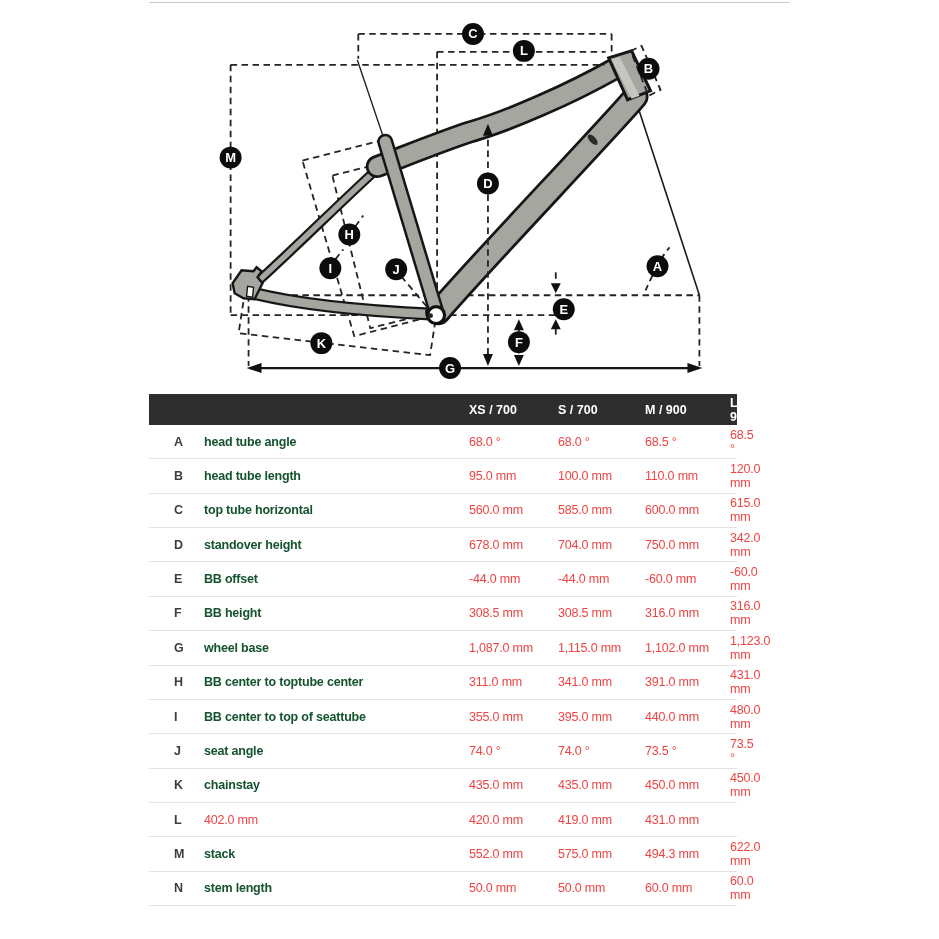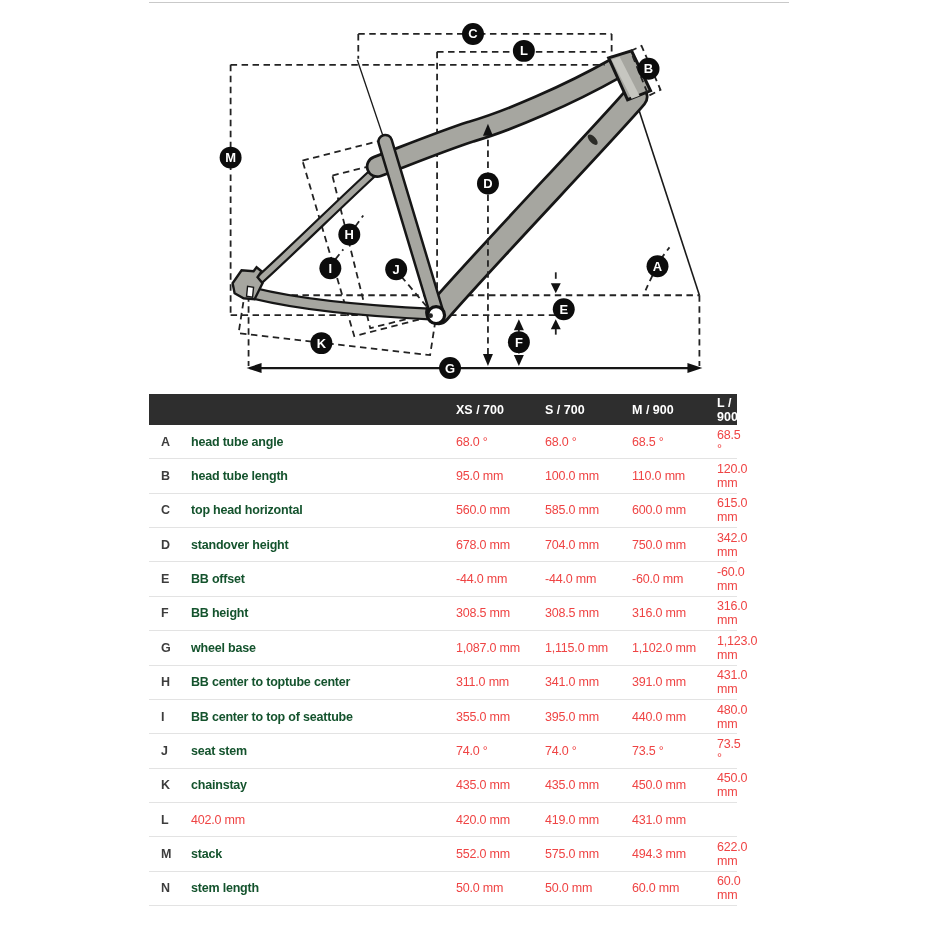--- a/index.html
+++ b/index.html
@@ -3,21 +3,21 @@
 <meta charset="utf-8">
 <style>
   html,body{margin:0;padding:0;background:#ffffff;}
   body{width:939px;height:939px;overflow:hidden;font-family:"Liberation Sans",sans-serif;}
   .content{width:640px;margin-left:149px;}
   .top-rule{border-top:1px solid #c9c9c9;margin-top:2px;height:0;}
   svg{display:block;}
 
   .geo-table{width:640px;margin-top:2px;}
   .grid-row{display:grid;grid-template-columns:30px 265px 89px 87px 85px 1fr;
-            align-items:center;box-sizing:border-box;padding-left:12px;width:588px;}
+            align-items:center;box-sizing:border-box;padding-left:25px;width:588px;}
   .geo-header{background:#2e2e2e;color:#ffffff;height:31px;font-size:12.5px;font-weight:bold;}
   .geo-row{height:34.36px;border-bottom:1px solid #e3e3e3;font-size:12.5px;}
   .row-letter{color:#3d3d3d;font-weight:bold;}
   .row-label{color:#14532d;font-weight:bold;letter-spacing:-0.2px;}
   .row-value{color:#ef4444;letter-spacing:-0.2px;}
 
   
   .dash{fill:none;stroke:#232323;stroke-width:1.8;stroke-dasharray:6.5 4.5;}
   .thin{fill:none;stroke:#1a1a1a;stroke-width:1.4;}
   .tube-bk{fill:none;stroke:#161616;stroke-linecap:round;}
@@ -199,21 +199,21 @@
         <div class="grid-row geo-row">
           <span class="row-letter">B</span>
           <span class="row-label">head tube length</span>
           <span class="row-value">95.0 mm</span>
           <span class="row-value">100.0 mm</span>
           <span class="row-value">110.0 mm</span>
           <span class="row-value">120.0 mm</span>
         </div>
         <div class="grid-row geo-row">
           <span class="row-letter">C</span>
-          <span class="row-label">top head horizontal</span>
+          <span class="row-label">top tube horizontal</span>
           <span class="row-value">560.0 mm</span>
           <span class="row-value">585.0 mm</span>
           <span class="row-value">600.0 mm</span>
           <span class="row-value">615.0 mm</span>
         </div>
         <div class="grid-row geo-row">
           <span class="row-letter">D</span>
           <span class="row-label">standover height</span>
           <span class="row-value">678.0 mm</span>
           <span class="row-value">704.0 mm</span>
@@ -255,21 +255,21 @@
         <div class="grid-row geo-row">
           <span class="row-letter">I</span>
           <span class="row-label">BB center to top of seattube</span>
           <span class="row-value">355.0 mm</span>
           <span class="row-value">395.0 mm</span>
           <span class="row-value">440.0 mm</span>
           <span class="row-value">480.0 mm</span>
         </div>
         <div class="grid-row geo-row">
           <span class="row-letter">J</span>
-          <span class="row-label">seat stem</span>
+          <span class="row-label">seat angle</span>
           <span class="row-value">74.0 °</span>
           <span class="row-value">74.0 °</span>
           <span class="row-value">73.5 °</span>
           <span class="row-value">73.5 °</span>
         </div>
         <div class="grid-row geo-row">
           <span class="row-letter">K</span>
           <span class="row-label">chainstay</span>
           <span class="row-value">435.0 mm</span>
           <span class="row-value">435.0 mm</span>

